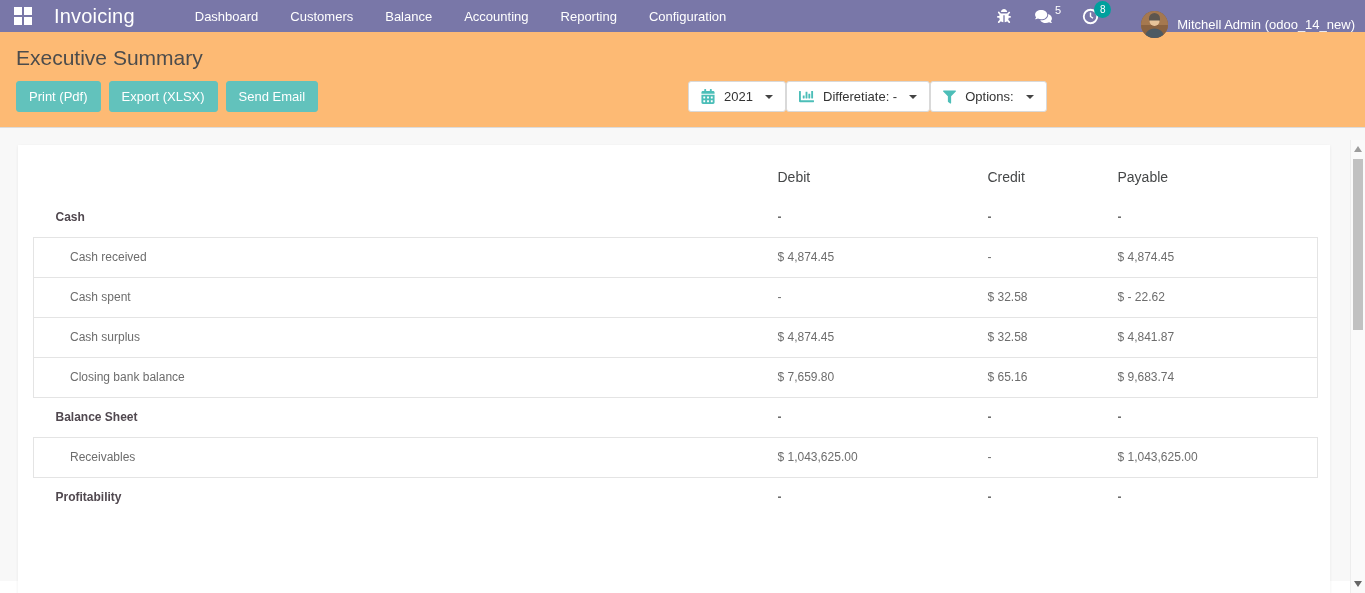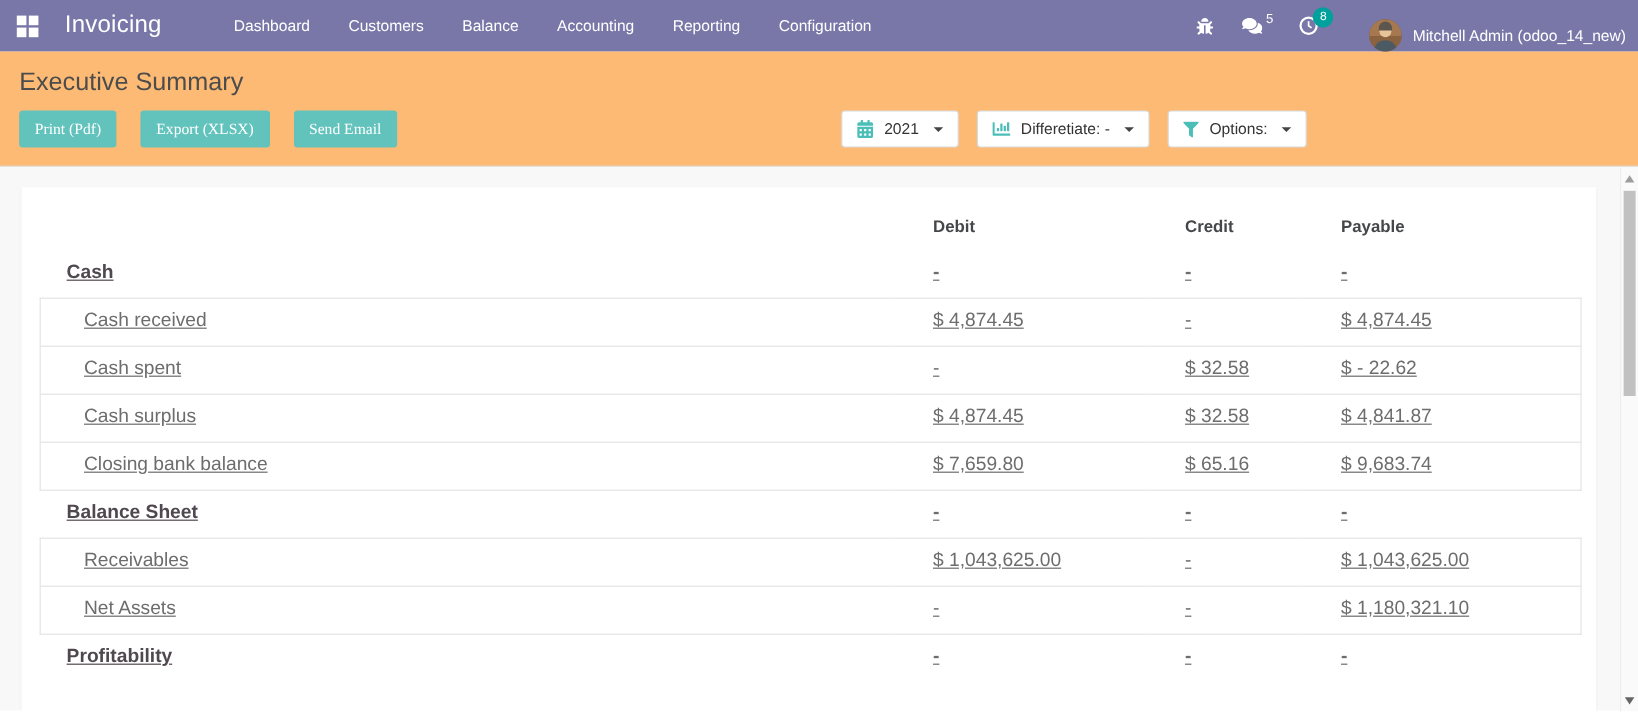--- a/index.html
+++ b/index.html
@@ -8,53 +8,53 @@
     --badge:#00a09d;
     --txt-gray:#6d6d6d;
     --txt-dark:#50484f;
     --border:#e4e4e4;
   }
   *{box-sizing:border-box;margin:0;padding:0;}
   html,body{width:1365px;height:593px;overflow:hidden;}
   body{font-family:"Liberation Sans",sans-serif;background:#fff;position:relative;}
 
   
-  .navbar{height:43px;background:var(--navbar);display:flex;align-items:center;color:#fff;padding-right:10px;}
+  .navbar{height:32px;background:var(--navbar);display:flex;align-items:center;color:#fff;padding-right:10px;}
   .apps-btn{width:46px;height:43px;display:flex;align-items:center;justify-content:center;cursor:pointer;}
   .apps-grid{display:grid;grid-template-columns:8px 8px;grid-template-rows:8px 8px;gap:2px;}
   .apps-grid span{background:#fff;display:block;}
   .brand{font-size:20px;font-weight:500;margin:0 60px 0 8px;letter-spacing:.2px;}
   .nav-menu{display:flex;list-style:none;gap:32px;font-size:13px;}
   .nav-menu li{cursor:pointer;white-space:nowrap;}
   .systray{margin-left:auto;display:flex;align-items:center;gap:24px;}
   .systray-icon{position:relative;display:flex;align-items:center;cursor:pointer;}
   .msg-count{font-size:11px;position:relative;top:-6px;left:3px;}
   .activity-badge{position:absolute;top:-7px;right:-12px;background:var(--badge);color:#fff;font-size:10px;width:17px;height:17px;border-radius:50%;display:flex;align-items:center;justify-content:center;}
   .user-menu{display:flex;align-items:center;gap:9px;cursor:pointer;margin-left:8px;margin-top:16px;}
   .avatar{width:27px;height:27px;border-radius:50%;overflow:hidden;background:#7a5c42;flex:none;}
   .user-name{font-size:13px;}
 
   
   .control-panel{background:#fdba74;padding:14px 0 0 16px;height:96px;border-bottom:1px solid #dcdcdc;}
   .page-title{font-size:21px;font-weight:400;color:#4c4c4c;margin-bottom:11px;}
   .control-row{display:flex;align-items:center;}
-  .action-buttons{display:flex;gap:20px;font-family:Liberation Serif, serif;}
+  .action-buttons{display:flex;gap:8px;}
   .btn-teal{background:var(--teal);color:#fff;border:1px solid var(--teal);border-radius:3px;font-size:13px;padding:0 12px;height:31px;cursor:pointer;font-family:inherit;}
-  .filters{display:flex;gap:15px;margin-left:370px;}
+  .filters{display:flex;margin-left:370px;}
   .btn-filter{background:#fff;border:1px solid #d9d9d9;border-radius:3px;height:31px;display:flex;align-items:center;gap:9px;padding:0 12px;font-size:13px;color:#333;cursor:pointer;font-family:inherit;}
   .caret{width:0;height:0;border:4px solid transparent;border-top-color:#444;margin-top:4px;margin-left:3px;}
 
   
   .content{position:relative;background:#f8f8f8;height:453px;}
   .sheet{position:absolute;left:18px;top:17px;width:1312px;height:460px;background:#fff;box-shadow:0 1px 3px rgba(0,0,0,.07);padding:12px 12px 0 15px;}
   table{border-collapse:collapse;width:100%;table-layout:fixed;}
   col.c0{width:712px;}col.c1{width:210px;}col.c2{width:130px;}
-  th{height:40px;text-align:left;font-size:14px;font-weight:bold;color:#454748;padding-left:32px;}
+  th{height:40px;text-align:left;font-size:14px;font-weight:normal;color:#454748;padding-left:32px;}
   th:first-child{padding-left:22px;}
-  td{height:40px;font-size:16px;color:var(--txt-gray);padding-left:32px;overflow:hidden;white-space:nowrap;text-decoration:underline;}
+  td{height:40px;font-size:12px;color:var(--txt-gray);padding-left:32px;overflow:hidden;white-space:nowrap;}
   tr.line{border:1px solid var(--border);margin-top:45px;}
   tr.line td.c-label{padding-left:36px;}
   tr.section td.c-label{padding-left:22px;font-weight:bold;color:var(--txt-dark);}
   tr.section td.c-val{font-weight:bold;}
   tr{cursor:pointer;background:#fff;}
 
   
   .scrollbar{position:absolute;right:0;top:140px;bottom:0;width:15px;background:#fafafa;border-left:1px solid #ededed;}
   .sb-arrow{position:absolute;left:3px;width:0;height:0;border:4.5px solid transparent;}
   .sb-up{top:6px;border-bottom:6px solid #9d9d9d;border-top:none;}
@@ -209,26 +209,20 @@
             <td class="c-val">-</td>
             <td class="c-val">-</td>
             <td class="c-val">-</td>
           </tr>
           <tr class="line">
             <td class="c-label">Receivables</td>
             <td class="c-val">$ 1,043,625.00</td>
             <td class="c-val">-</td>
             <td class="c-val">$ 1,043,625.00</td>
           </tr>
-          <tr class="line">
-            <td class="c-label">Net Assets</td>
-            <td class="c-val">-</td>
-            <td class="c-val">-</td>
-            <td class="c-val">$ 1,180,321.10</td>
-          </tr>
           <tr class="section">
             <td class="c-label">Profitability</td>
             <td class="c-val">-</td>
             <td class="c-val">-</td>
             <td class="c-val">-</td>
           </tr>
         </tbody>
     </table>
   </div>
 </div>

